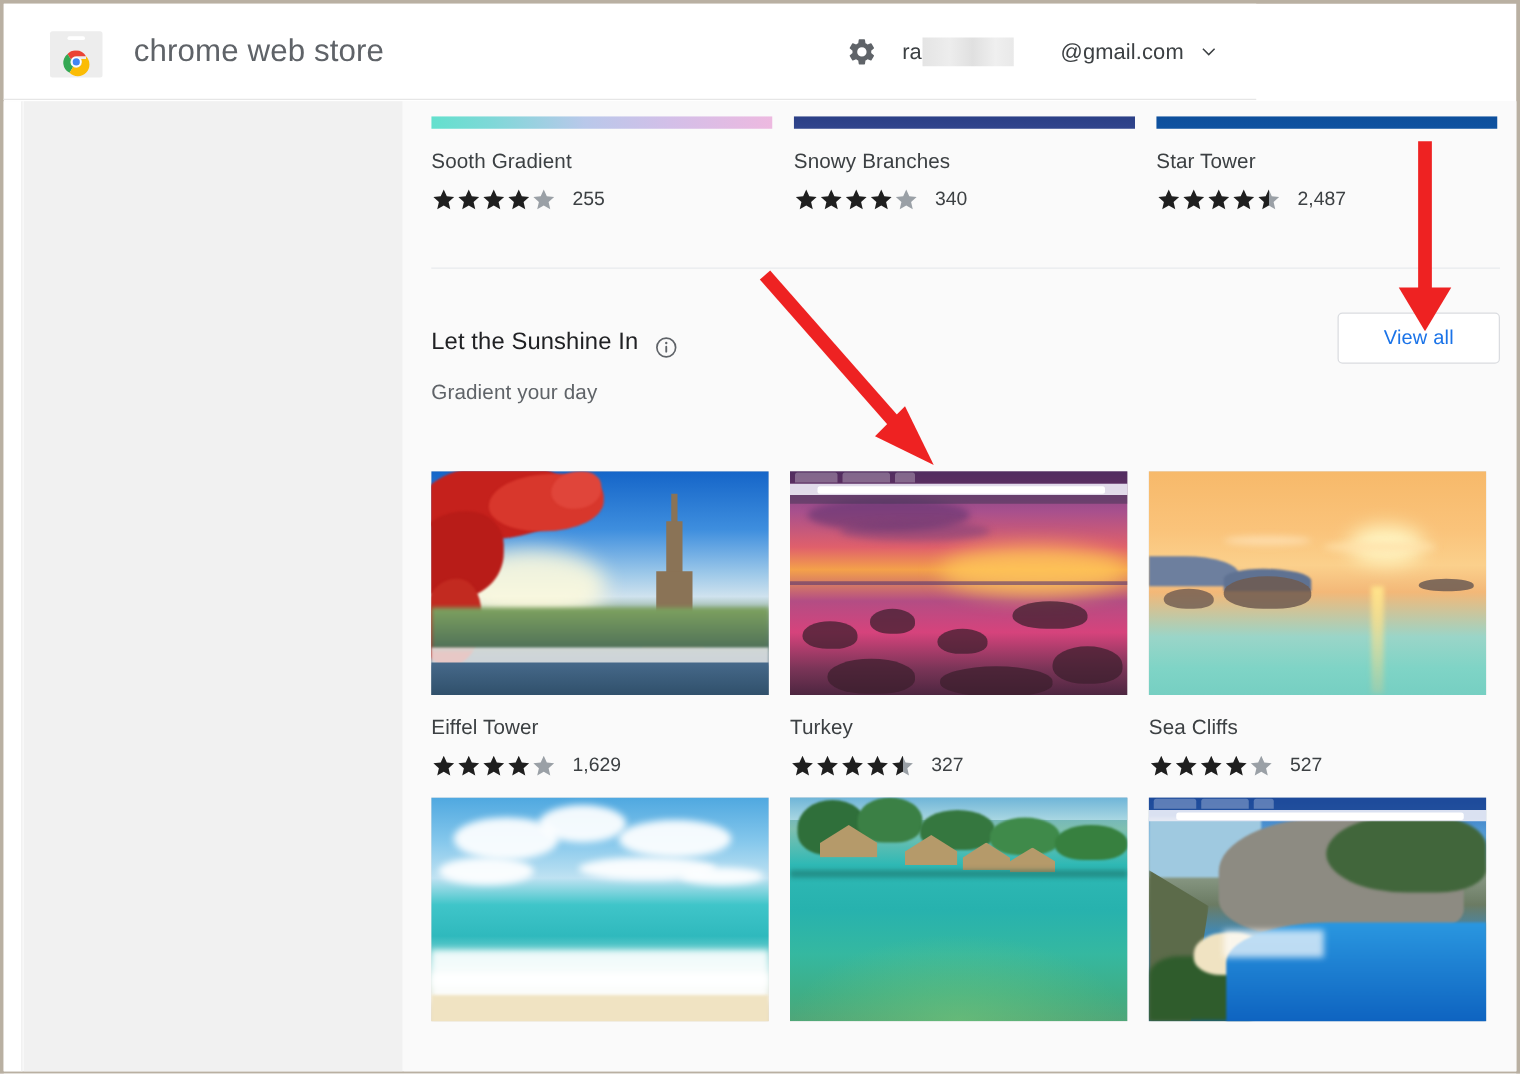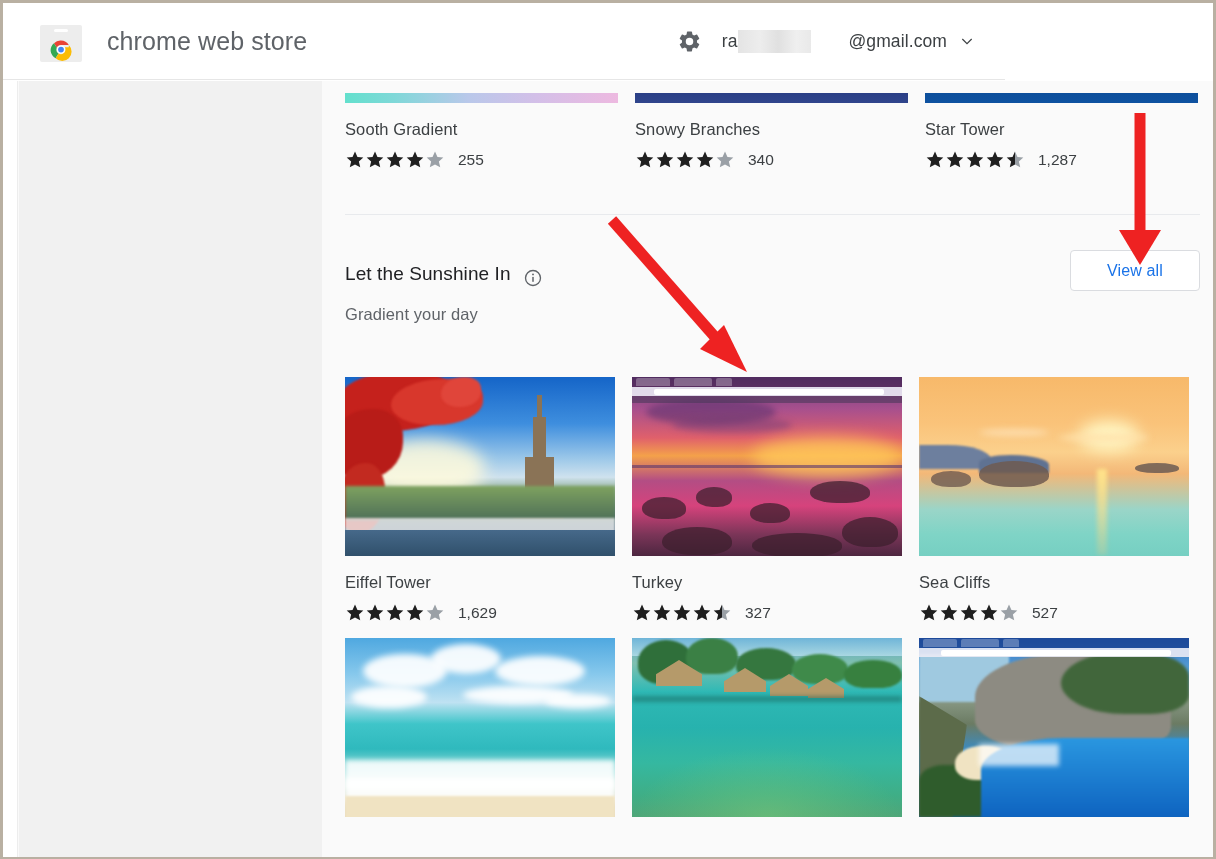--- a/index.html
+++ b/index.html
@@ -444,21 +444,21 @@
               <svg class="star" viewBox="0 0 24 24">
                 <defs>
                     <linearGradient id="halfA">
                       <stop offset="50%" stop-color="#1f1f1f"></stop>
                       <stop offset="50%" stop-color="#9aa0a6"></stop>
                     </linearGradient>
                   </defs>
                 <path fill="url(#halfA)" d="M12 2l3.1 6.9 7.4.7-5.6 5 1.7 7.3L12 18.2 5.4 21.9l1.7-7.3-5.6-5 7.4-.7z"></path>
               </svg>
             </div>
-            <div class="rating-count">1,287</div>
+            <div class="rating-count">2,487</div>
           </div>
         </div>
       </div>
 
       <div class="divider"></div>
 
       <div class="section">
         <div class="section-head">
           <div class="section-title">Let the Sunshine In</div>
           <svg class="info-icon" viewBox="0 0 24 24">

